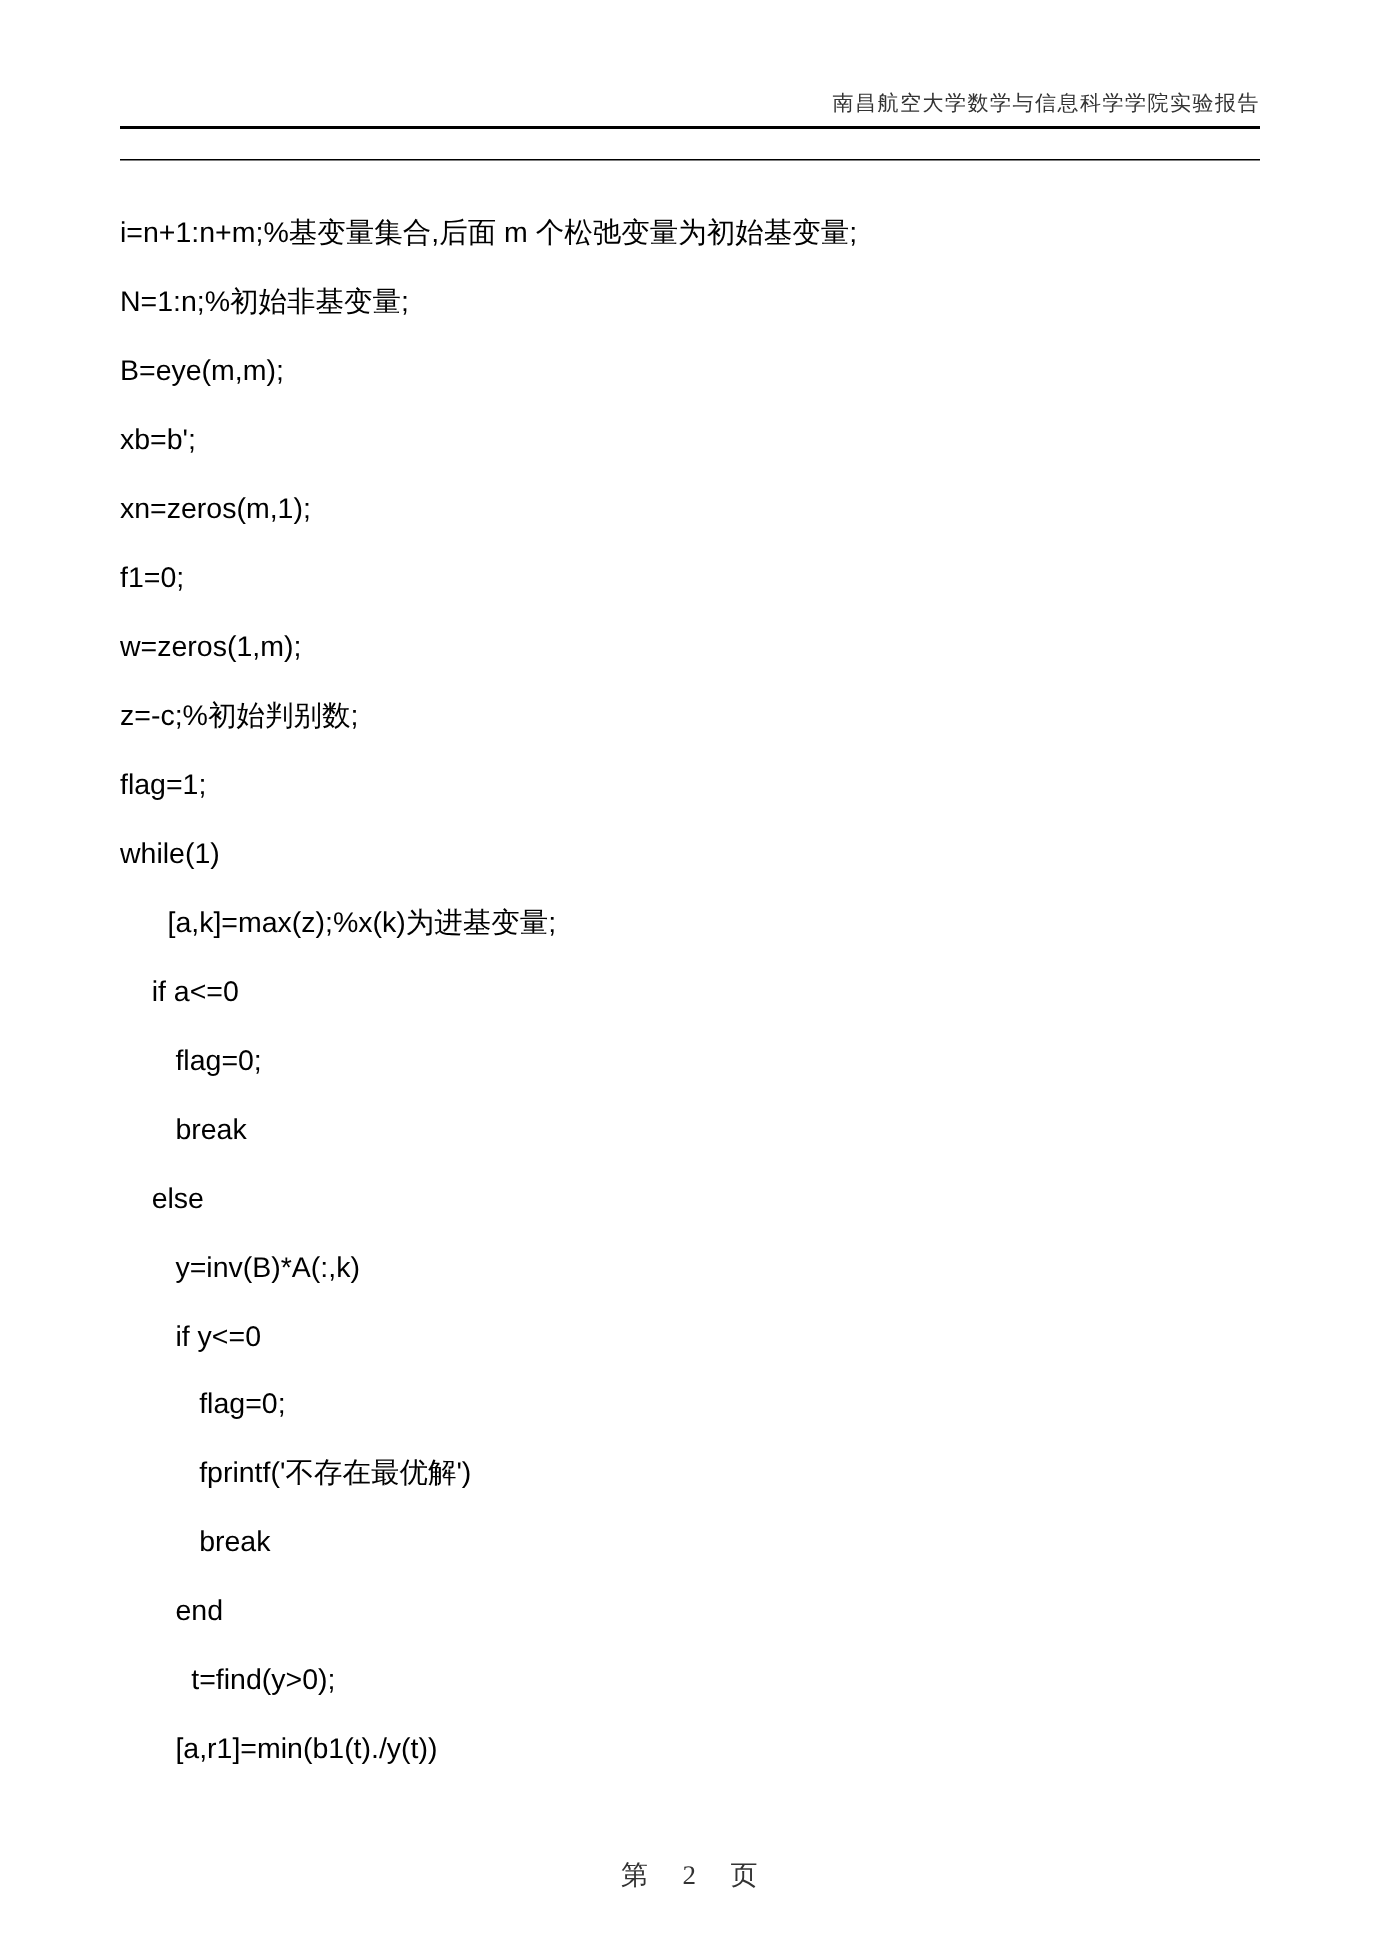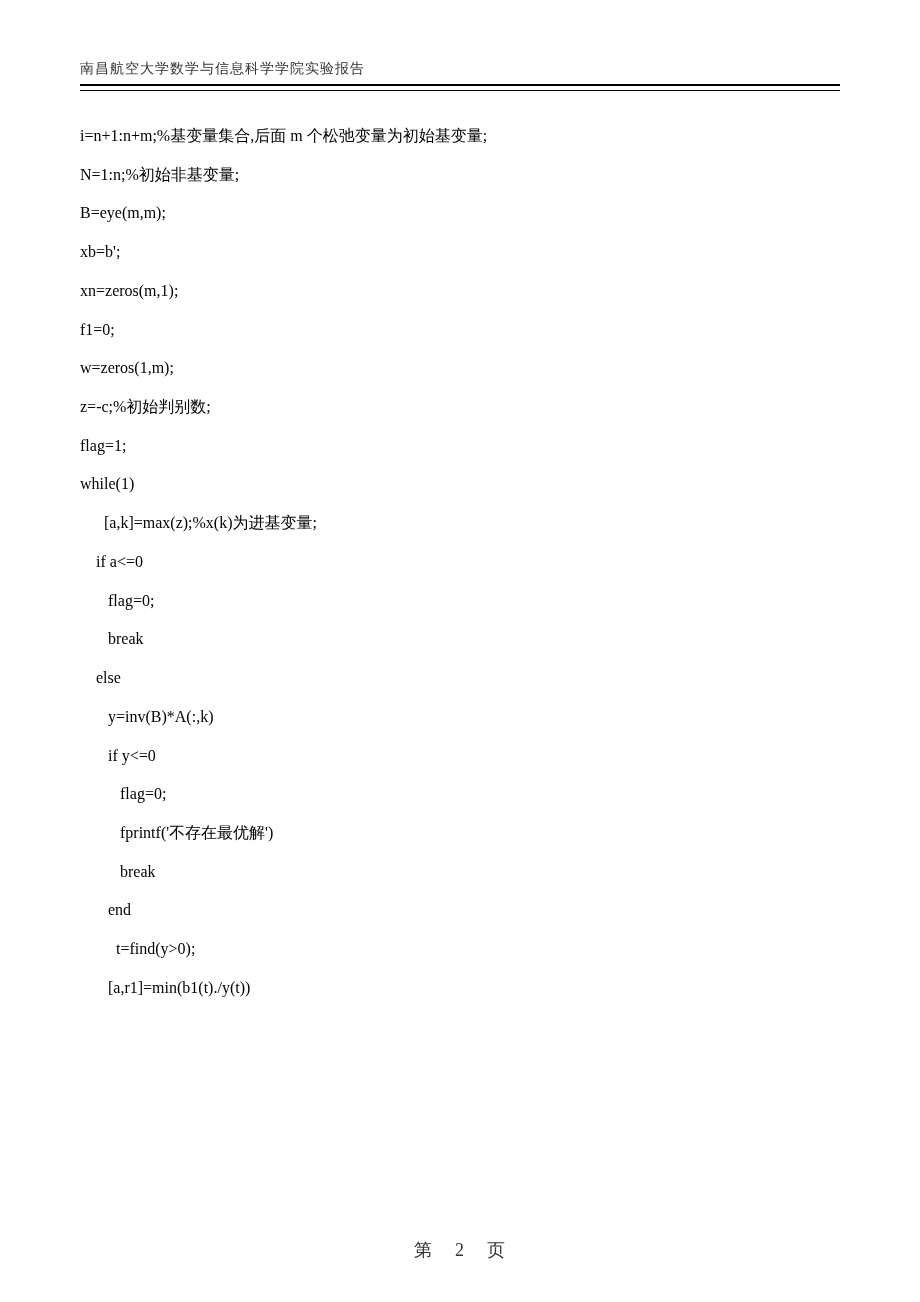--- a/index.html
+++ b/index.html
@@ -13,35 +13,35 @@
     box-sizing: border-box;
   }
   .page {
     padding: 60px 80px 40px 80px;
     box-sizing: border-box;
     width: 100%;
     height: 100%;
     position: relative;
   }
   .header {
-    text-align: left;
+    text-align: right;
     font-size: 14px;
     color: #333;
     letter-spacing: 1px;
     padding-bottom: 6px;
     border-bottom: 2px solid #000;
-    margin-bottom: 4px;
+    margin-bottom: 20px;
   }
   .header-under {
     border-bottom: 1px solid #000;
     margin-bottom: 26px;
   }
   .code-area {
-    font-family: Liberation Serif, serif;
-    font-size: 16px;
+    font-family: Liberation Sans, sans-serif;
+    font-size: 19px;
     line-height: 2.42;
     color: #000;
     white-space: pre;
   }
   .footer {
     position: absolute;
     bottom: 40px;
     left: 0;
     right: 0;
     text-align: center;

